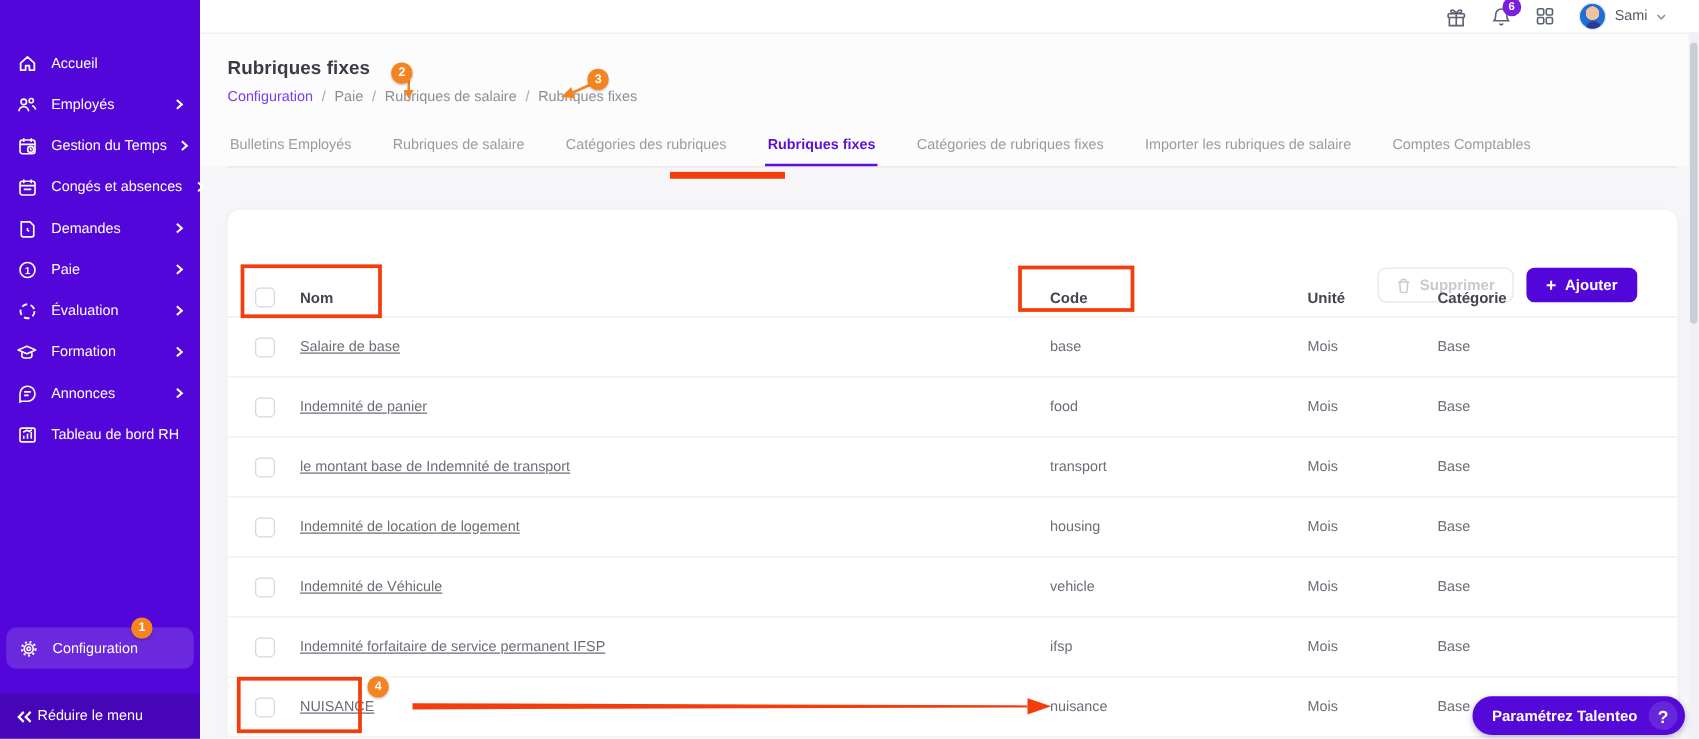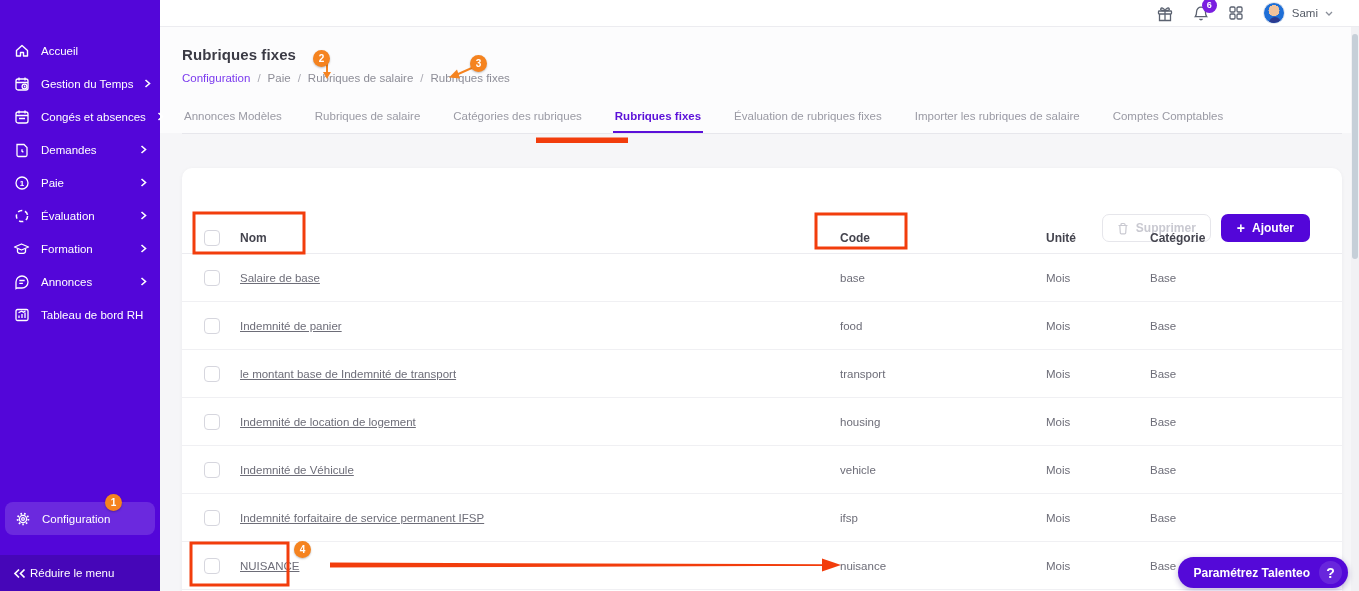--- a/index.html
+++ b/index.html
@@ -77,20 +77,36 @@
 <div class="sidebar">
 
   <div class="nav">
     <div class="nav-item">
       <span class="icn">
           <svg width="16" height="16" viewBox="0 0 16 16" fill="none" stroke="#fff" stroke-width="1.4">
             <path d="M2.5 7.5 8 2.5l5.5 5v5.5h-4v-3.5h-3v3.5h-4z" stroke-linejoin="round"></path>
           </svg>
         </span>
       <span class="lbl">Accueil</span>
+    </div>
+    <div class="nav-item">
+      <span class="icn">
+          <svg width="17" height="16" viewBox="0 0 17 16" fill="none" stroke="#fff" stroke-width="1.3">
+            <circle cx="6" cy="5.5" r="2.2"></circle>
+            <path d="M2 13c.5-2.4 2-3.6 4-3.6s3.5 1.2 4 3.6"></path>
+            <circle cx="12" cy="4.5" r="1.7"></circle>
+            <path d="M12.7 8.6c1.5.3 2.4 1.3 2.8 3"></path>
+          </svg>
+        </span>
+      <span class="lbl">Employés</span>
+      <span class="chev">
+          <svg width="7" height="9" viewBox="0 0 7 9" fill="none" stroke="#fff" stroke-width="1.6">
+            <path d="M1.5 1l4 3.5-4 3.5"></path>
+          </svg>
+        </span>
     </div>
     <div class="nav-item">
       <span class="icn">
           <svg width="16" height="16" viewBox="0 0 16 16" fill="none" stroke="#fff" stroke-width="1.3">
             <rect x="2" y="3" width="12" height="11" rx="2"></rect>
             <path d="M2 6.5h12M5 1.5v3M11 1.5v3"></path>
             <circle cx="10.5" cy="10.5" r="2.4"></circle>
             <path d="M10.5 9.4v1.2l.9.5"></path>
           </svg>
         </span>
@@ -257,25 +273,25 @@
   <span class="bc-link">Configuration</span>
   <span class="bc-sep">/</span>
   <span class="bc-item">Paie</span>
   <span class="bc-sep">/</span>
   <span class="bc-item">Rubriques de salaire</span>
   <span class="bc-sep">/</span>
   <span class="bc-current">Rubriques fixes</span>
 </div>
 
 <div class="tabs">
-  <div class="tab">Annonces Modèles</div>
+  <div class="tab">Bulletins Employés</div>
   <div class="tab">Rubriques de salaire</div>
   <div class="tab">Catégories des rubriques</div>
   <div class="tab active">Rubriques fixes</div>
-  <div class="tab">Évaluation de rubriques fixes</div>
+  <div class="tab">Catégories de rubriques fixes</div>
   <div class="tab">Importer les rubriques de salaire</div>
   <div class="tab">Comptes Comptables</div>
 </div>
 
 <div class="card">
   <div class="toolbar">
     <div class="btn btn-delete">
       <span style="display:flex;">
           <svg width="12" height="13" viewBox="0 0 12 13" fill="none" stroke="#c9c9d1" stroke-width="1.2">
             <path d="M1.5 3.5h9M4 3.5v-1a1 1 0 0 1 1-1h2a1 1 0 0 1 1 1v1M2.8 3.5l.5 7.5a1 1 0 0 0 1 .9h3.4a1 1 0 0 0 1-.9l.5-7.5"></path>

